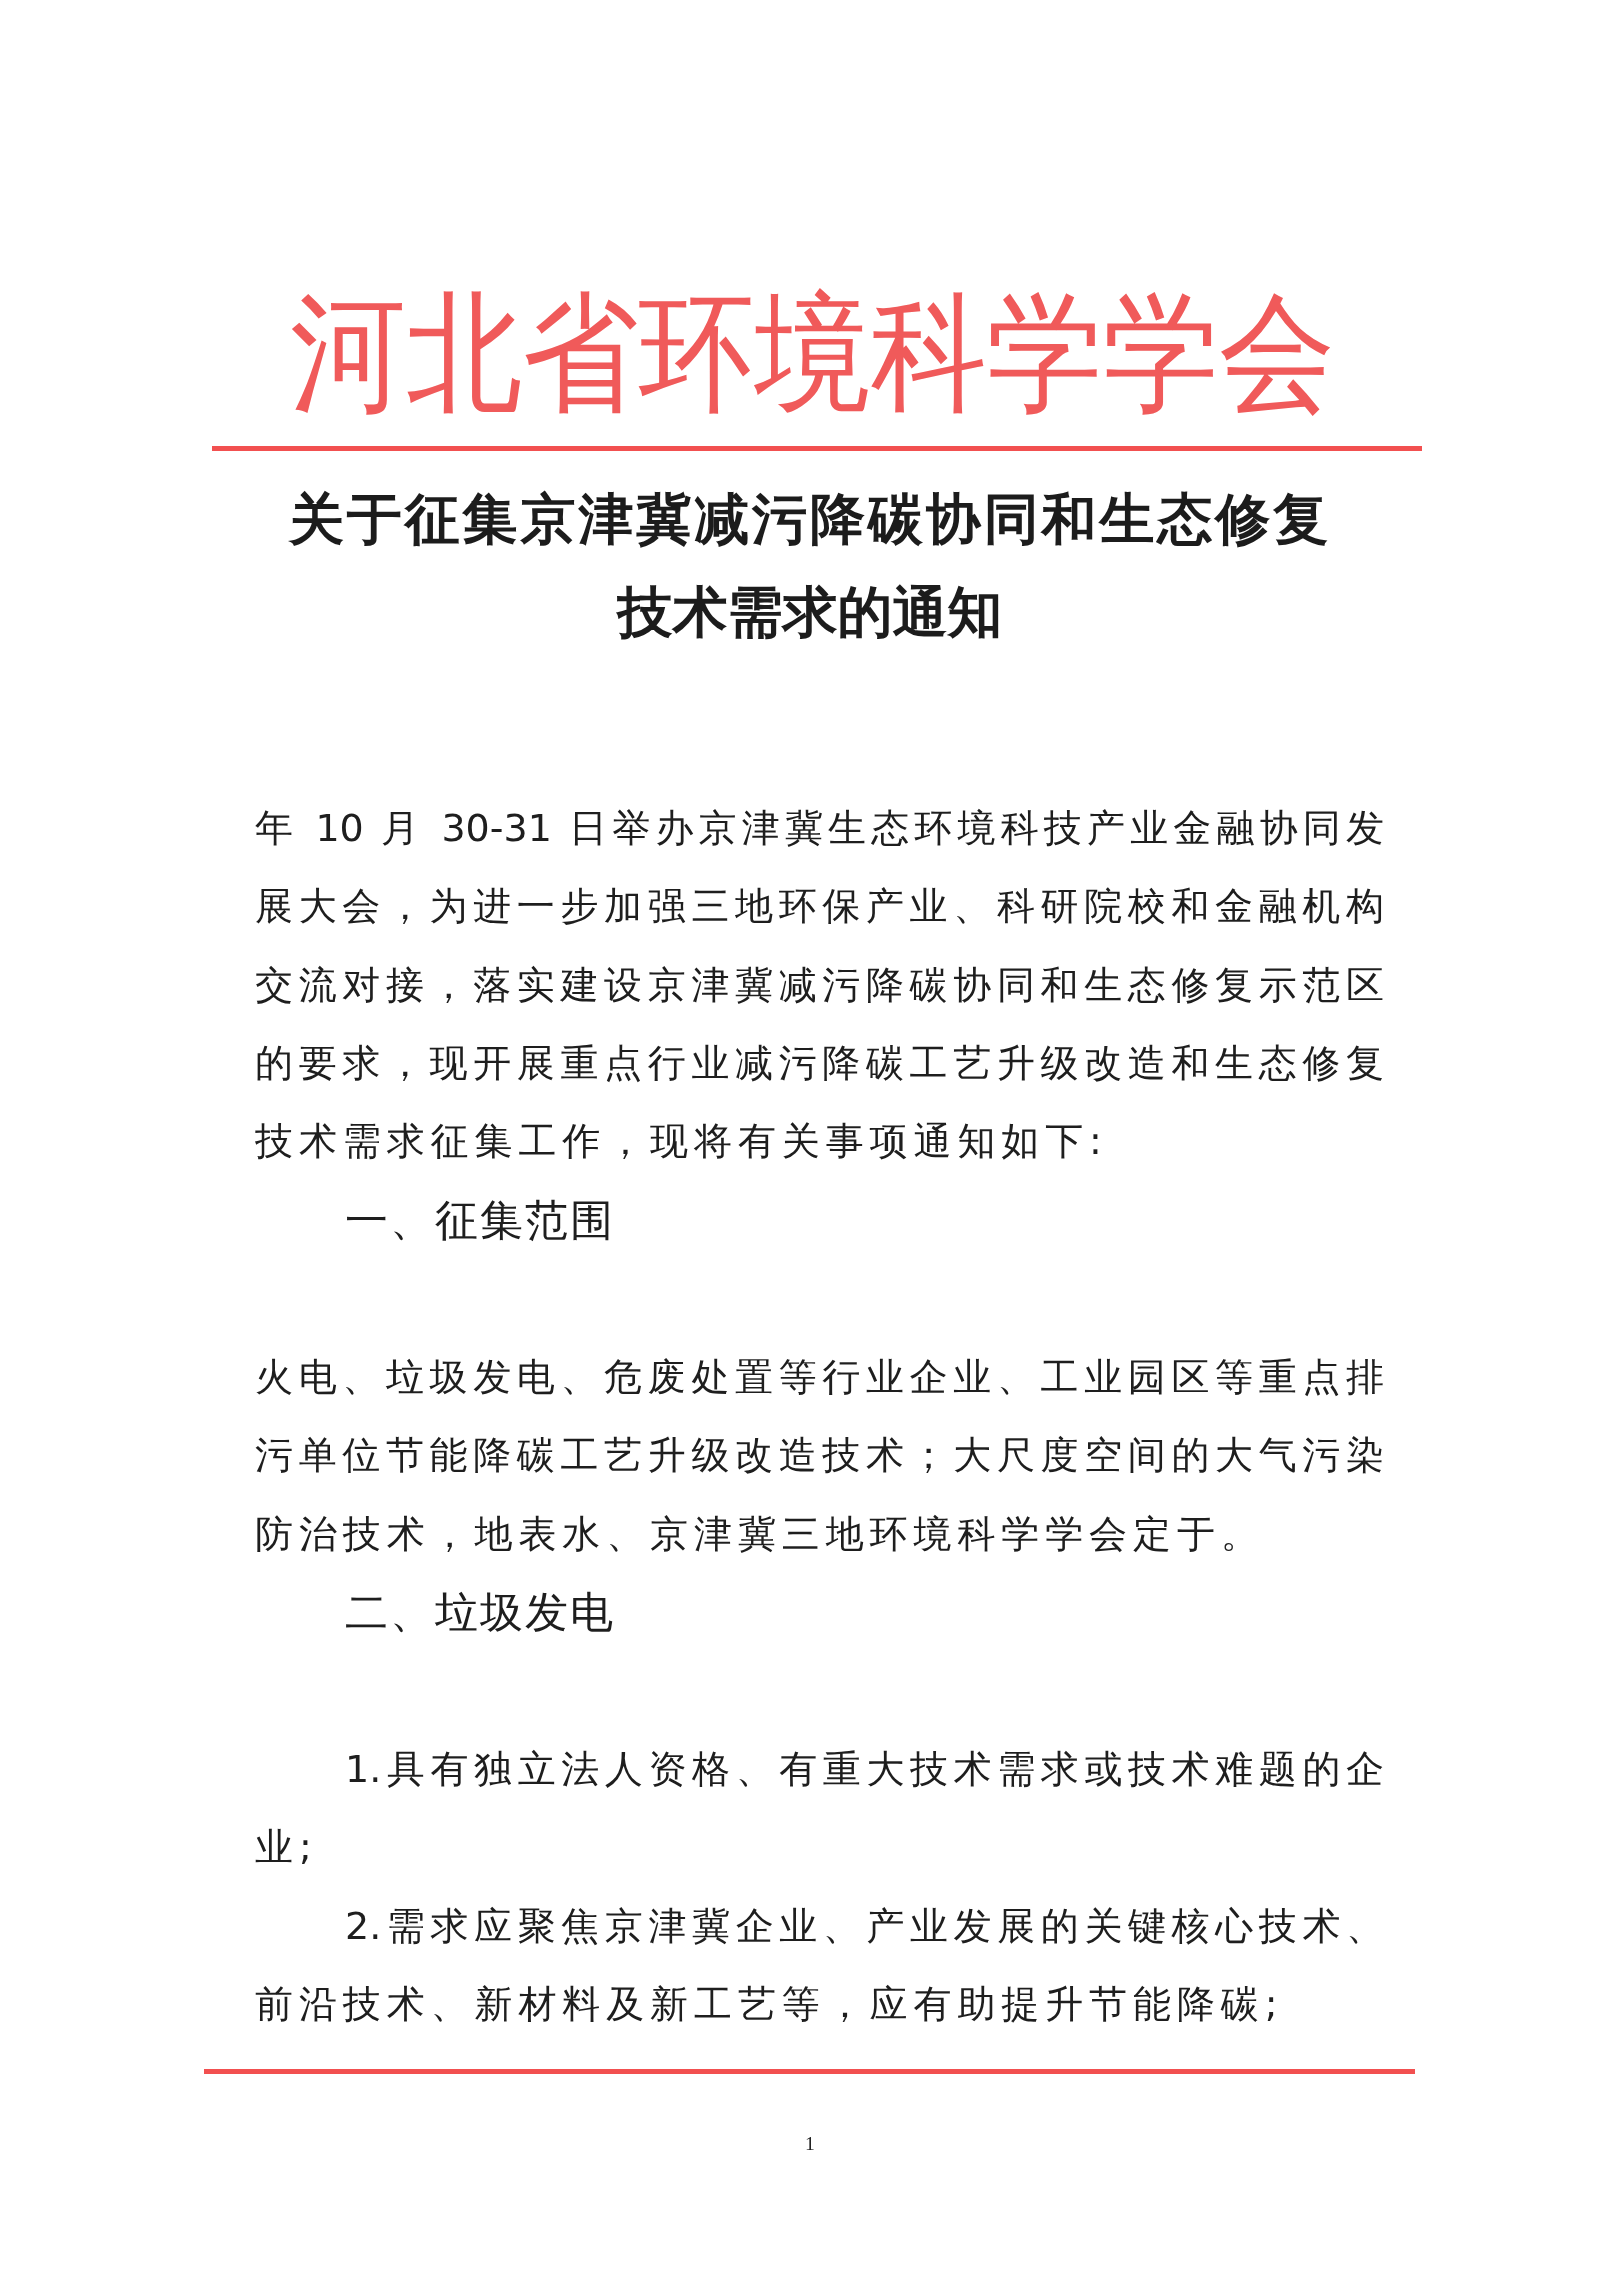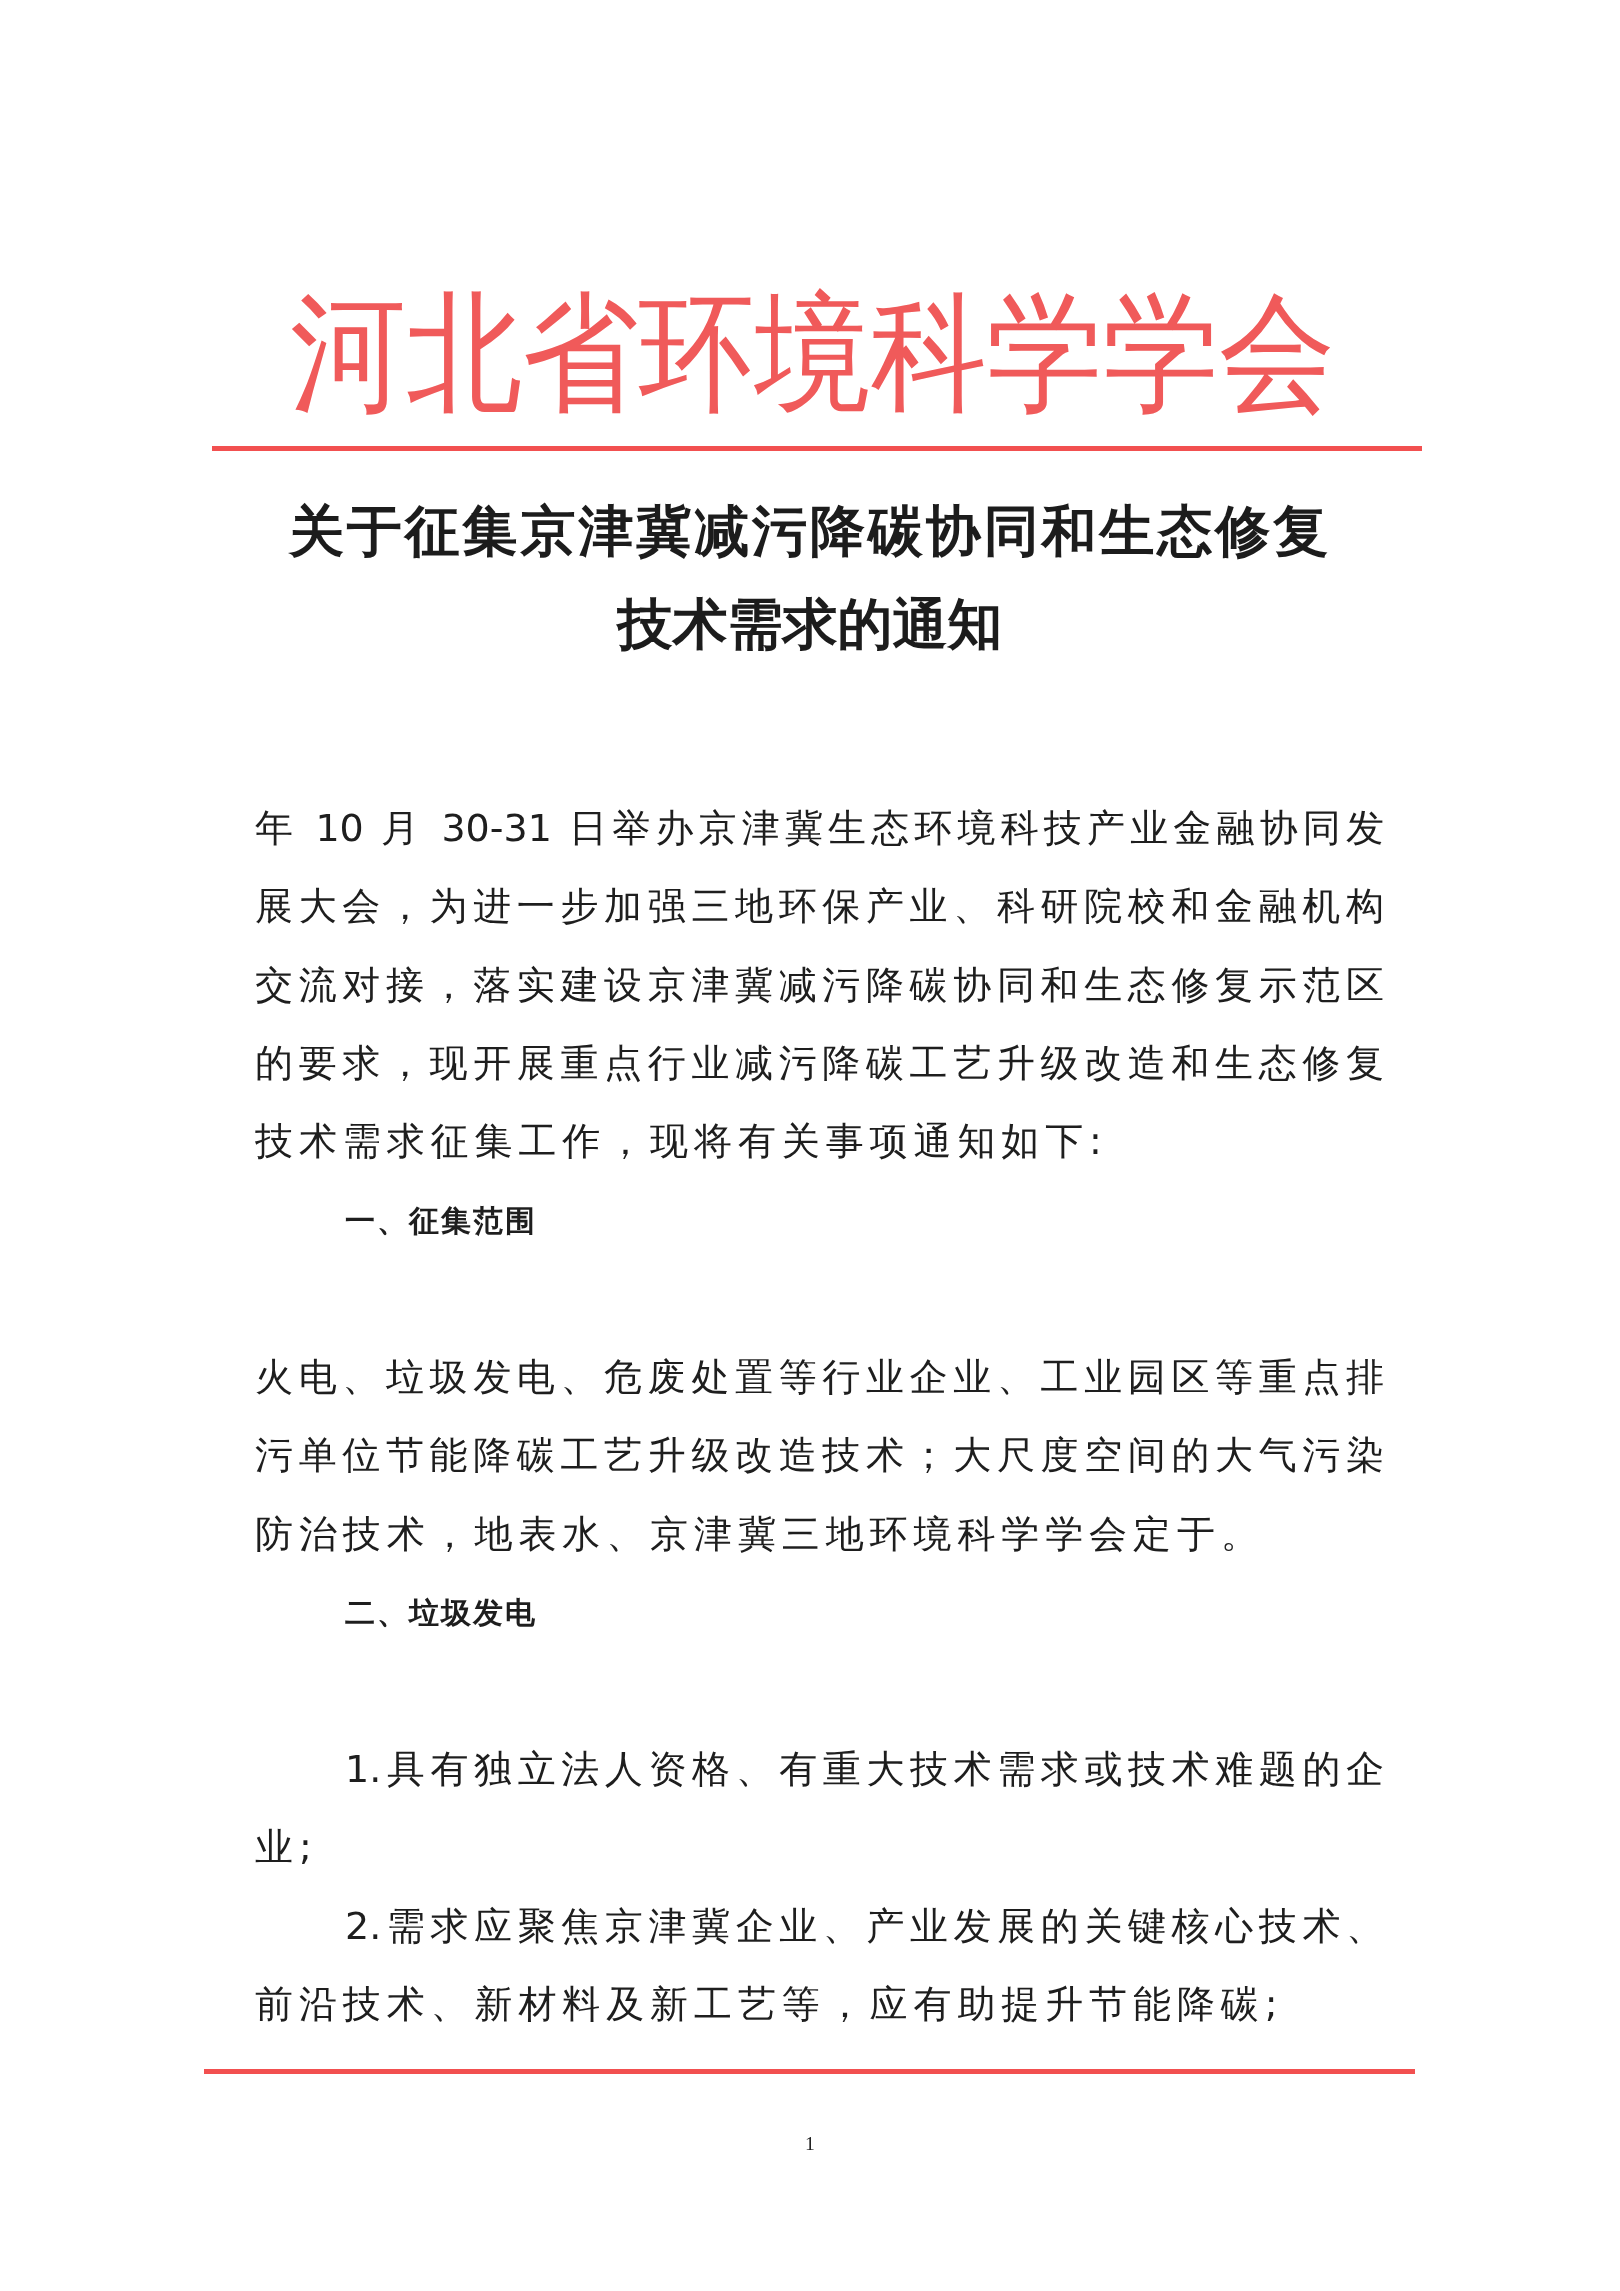--- a/index.html
+++ b/index.html
@@ -15,34 +15,34 @@
   }
   .org-title span { display: inline-block; }
 
   .red-rule { position: absolute; height: 4.9px; background: #f25050; }
   .red-rule.top { left: 212px; top: 446px; width: 1210px; }
   .red-rule.bottom { left: 204px; top: 2069px; width: 1211px; }
 
   .doc-subtitle {
     position: absolute; left: 0; width: 1620px; text-align: center;
     font-family: "DejaVu Serif", "Liberation Serif", serif; font-weight: bold;
-    color: #1c1c1c; font-size: 55px; line-height: 69px; white-space: nowrap; margin-top: 12px;
+    color: #1c1c1c; font-size: 55px; line-height: 69px; white-space: nowrap;
   }
   .doc-subtitle.l1 { top: 484px; left: 0; letter-spacing: 2.9px; }
   .doc-subtitle.l2 { top: 582px; font-family: Liberation Mono, monospace; }
 
   .body-line {
     position: absolute; left: 255px; width: 1129px; height: 59px;
     font-family: "DejaVu Sans", "Liberation Sans", sans-serif;
     font-size: 38px; line-height: 59px; color: #1e1e1e; white-space: nowrap;
     text-align: justify; text-align-last: justify;
   }
   .body-line.indent { left: 345px; width: 1039px; }
   .body-line.last { text-align-last: left; letter-spacing: 5.9px; }
-  .body-line.heading { font-weight: bold; text-align-last: left; letter-spacing: 2px; font-size: 30px; }
+  .body-line.heading { font-weight: normal; text-align-last: left; letter-spacing: 2px; font-size: 43px; }
 
   .page-number {
     position: absolute; left: 800px; top: 2133px; width: 19.6px; text-align: center;
     font-family: "Liberation Serif", "DejaVu Serif", serif; font-size: 19.6px; color: #222;
   }
 </style>
 </head>
 <body>
 
 <div class="page">

